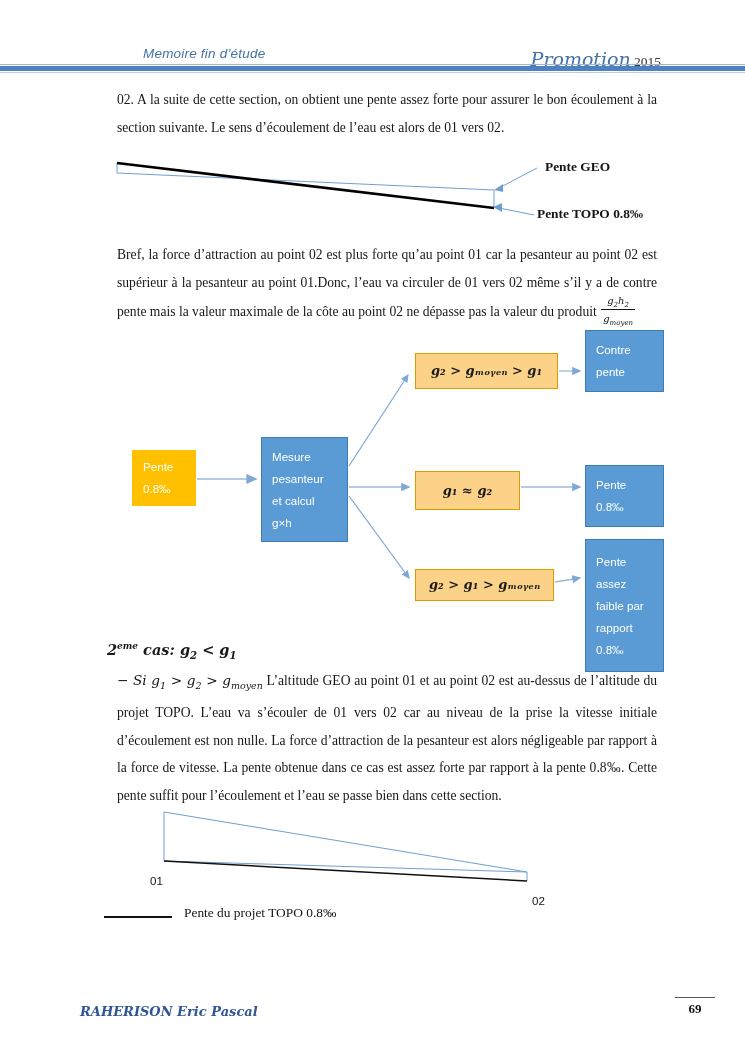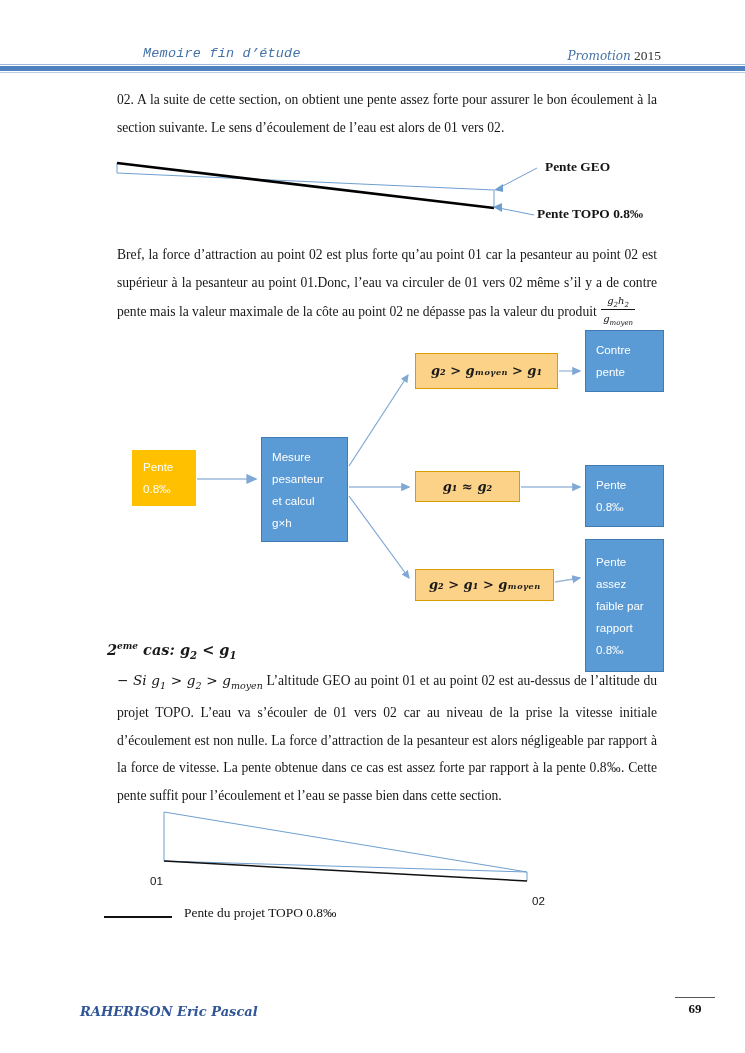--- a/index.html
+++ b/index.html
@@ -15,39 +15,39 @@
   }
 
   
   .page-header {
     position: absolute;
     left: 0; top: 0; width: 745px; height: 78px;
   }
   .hdr-left {
     position: absolute;
     left: 143px; top: 46px;
-    font-family: Liberation Mono, monospace;
+    font-family: Liberation Sans, sans-serif;
     font-style: italic;
     font-size: 13.5px;
     color: #4472a8;
     letter-spacing: .2px;
     white-space: nowrap;
   }
   .hdr-right {
     position: absolute;
     right: 84px; top: 48px;
     font-size: 13px;
     color: #2b4f80;
     white-space: nowrap;
   }
   .hdr-right .promo {
     font-family: "DejaVu Serif", serif;
     font-style: italic;
     color: #4472a8;
-    font-size: 12px;
+    font-size: 19px;
   }
   .hdr-right .yr {
     font-family: "Liberation Serif", serif;
     font-style: normal;
     color: #333;
     font-size: 13.5px;
   }
   .hdr-rule-thin-top {
     position: absolute; left: 0; top: 64px; width: 745px; height: 1px;
     background: #9db7d6;
@@ -122,21 +122,21 @@
     background: #fcd288; border: 1px solid #d99c00; color: #1a1a1a;
     align-items: center; justify-content: center;
     font-family: "DejaVu Serif", serif; font-style: italic;
     font-size: 13px; font-weight: bold;
   }
   .node span { display: block; }
 
   #n-src      { left: 132px; top: 450px;  width: 64px;  height: 56px; }
   #n-mesure   { left: 261px; top: 437px;  width: 87px;  height: 105px; }
   #n-cond1    { left: 415px; top: 353px;  width: 143px; height: 36px; }
-  #n-cond2    { left: 415px; top: 471px;  width: 105px; height: 31px; }
+  #n-cond2    { left: 415px; top: 471px;  width: 105px; height: 39px; }
   #n-cond3    { left: 415px; top: 569px;  width: 139px; height: 32px; }
   #n-out1     { left: 585px; top: 330px;  width: 79px;  height: 62px; }
   #n-out2     { left: 585px; top: 465px;  width: 79px;  height: 62px; }
   #n-out3     { left: 585px; top: 539px;  width: 79px;  height: 133px; }
 
   
   .diag2 { position: absolute; left: 100px; top: 800px; width: 560px; height: 100px; }
   .pt-lbl {
     position: absolute;
     font-family: "Liberation Sans", sans-serif;

